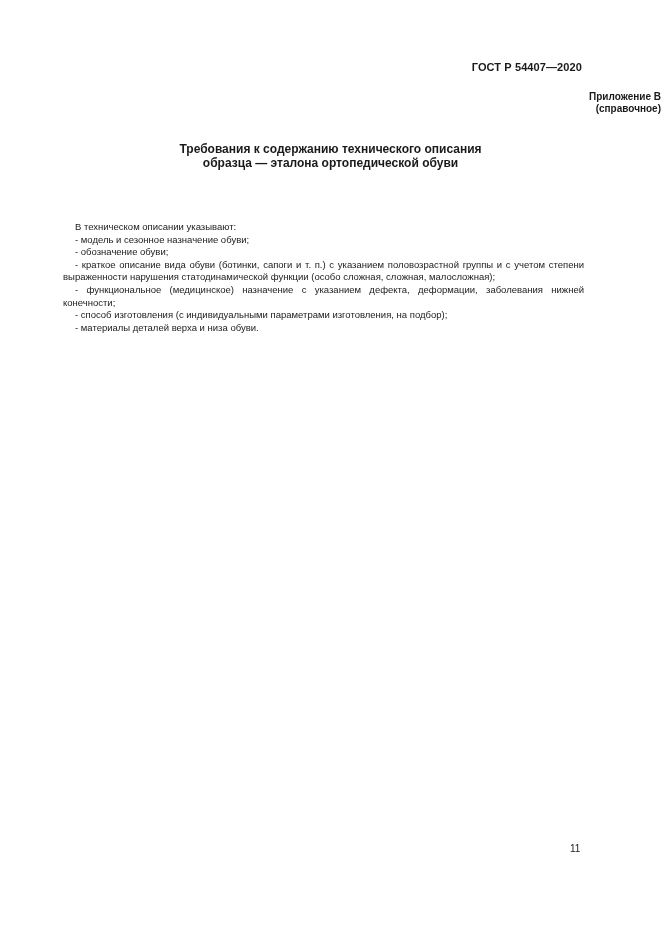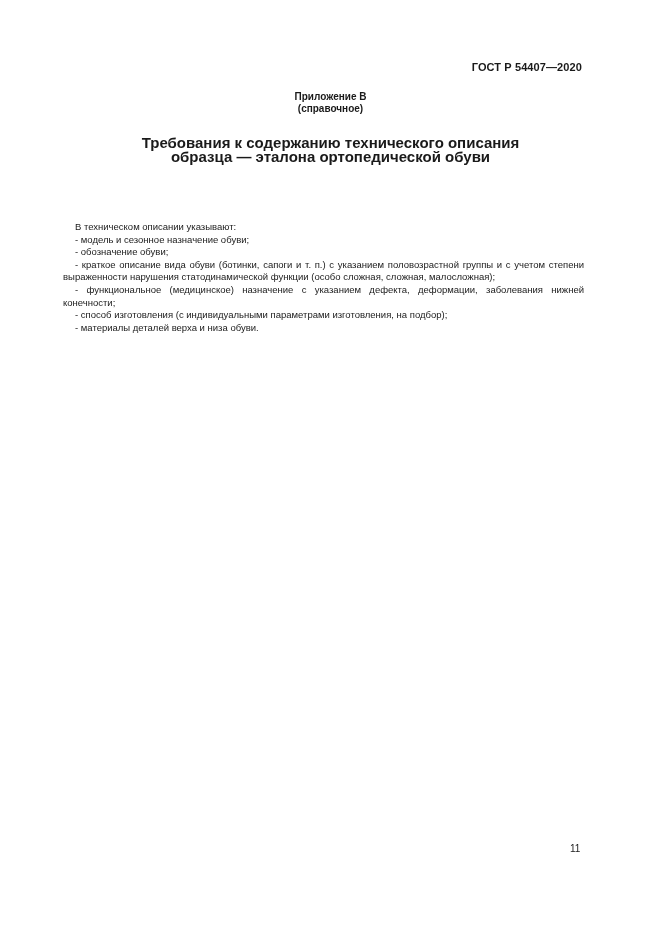--- a/index.html
+++ b/index.html
@@ -6,25 +6,25 @@
   body {
     width: 661px; height: 935px; position: relative; overflow: hidden;
     font-family: "Liberation Sans", sans-serif; color: #1a1a1a;
   }
   .header-code {
     position: absolute; top: 61px; right: 79px;
     font-size: 11px; font-weight: bold; letter-spacing: 0.1px;
   }
   .annex {
     position: absolute; top: 91px; left: 0; width: 661px;
-    text-align: center; font-size: 10px; font-weight: bold; line-height: 12px;
+    text-align: right; font-size: 10px; font-weight: bold; line-height: 12px;
   }
   .section-title {
-    position: absolute; top: 136px; left: 0; width: 661px;
-    text-align: center; font-size: 15px; font-weight: bold; line-height: 14px;
+    position: absolute; top: 142px; left: 0; width: 661px;
+    text-align: center; font-size: 12px; font-weight: bold; line-height: 14px;
   }
   .body-text {
     position: absolute; top: 191px; left: 63px; width: 521px;
     font-size: 9.5px; line-height: 12.6px; text-align: justify; margin-top: 30px;
   }
   .body-text p { margin: 0; }
   .indent { text-indent: 12px; }
   .indent2 { text-indent: 14px; }
   .page-number {
     position: absolute; top: 843px; left: 570px; font-size: 10px;

